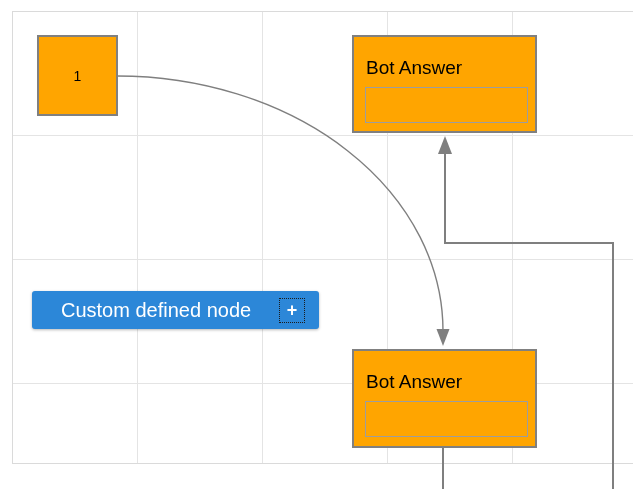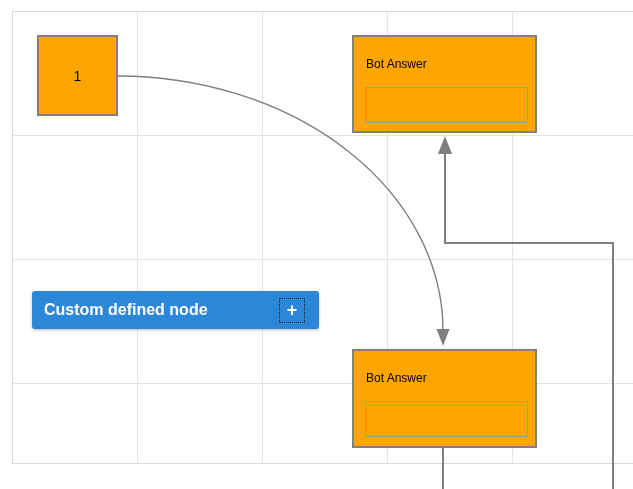--- a/index.html
+++ b/index.html
@@ -65,21 +65,21 @@
   .bot {
     width: 185px;
     background: var(--node-fill, #ffa500);
     border: 2px solid var(--node-border, #808080);
     color: var(--node-text, #000000);
   }
   .bot-top    { left: 352px; top: 35px;  height: 98px; }
   .bot-bottom { left: 352px; top: 349px; height: 99px; }
   .bot-title {
     margin: 20px 15px 0 12px;
-    font-size: 12px;
+    font-size: 19px;
     color: var(--node-text, #000000);
   }
   .bot-input {
     position: absolute;
     left: 11px; top: 50px;
     width: 163px; height: 36px;
     box-sizing: border-box;
     border: 1px solid var(--input-border, #9d9d9d);
     background: transparent;
     font-size: 13px;
@@ -87,24 +87,23 @@
   }
   .custom {
     left: 32px; top: 291px;
     width: 287px; height: 38px;
     background: var(--custom-node-fill, #2c87d8);
     border-radius: 3px;
     box-shadow: 0 1px 3px rgba(0,0,0,0.28);
     display: flex; align-items: center;
   }
   .custom-label {
-    padding-left: 12px;
-    font-size: 16px;
+    padding-left: 29px;
+    font-size: 20px;
     color: var(--custom-node-text, #ffffff);
-    font-weight: bold;
   }
   .add-handle {
     position: absolute;
     left: 247px; top: 7px;
     width: 26px; height: 25px;
     box-sizing: border-box;
     border: 1px dotted #1c1c1c;
     display: flex; align-items: center; justify-content: center;
     cursor: pointer;
   }

